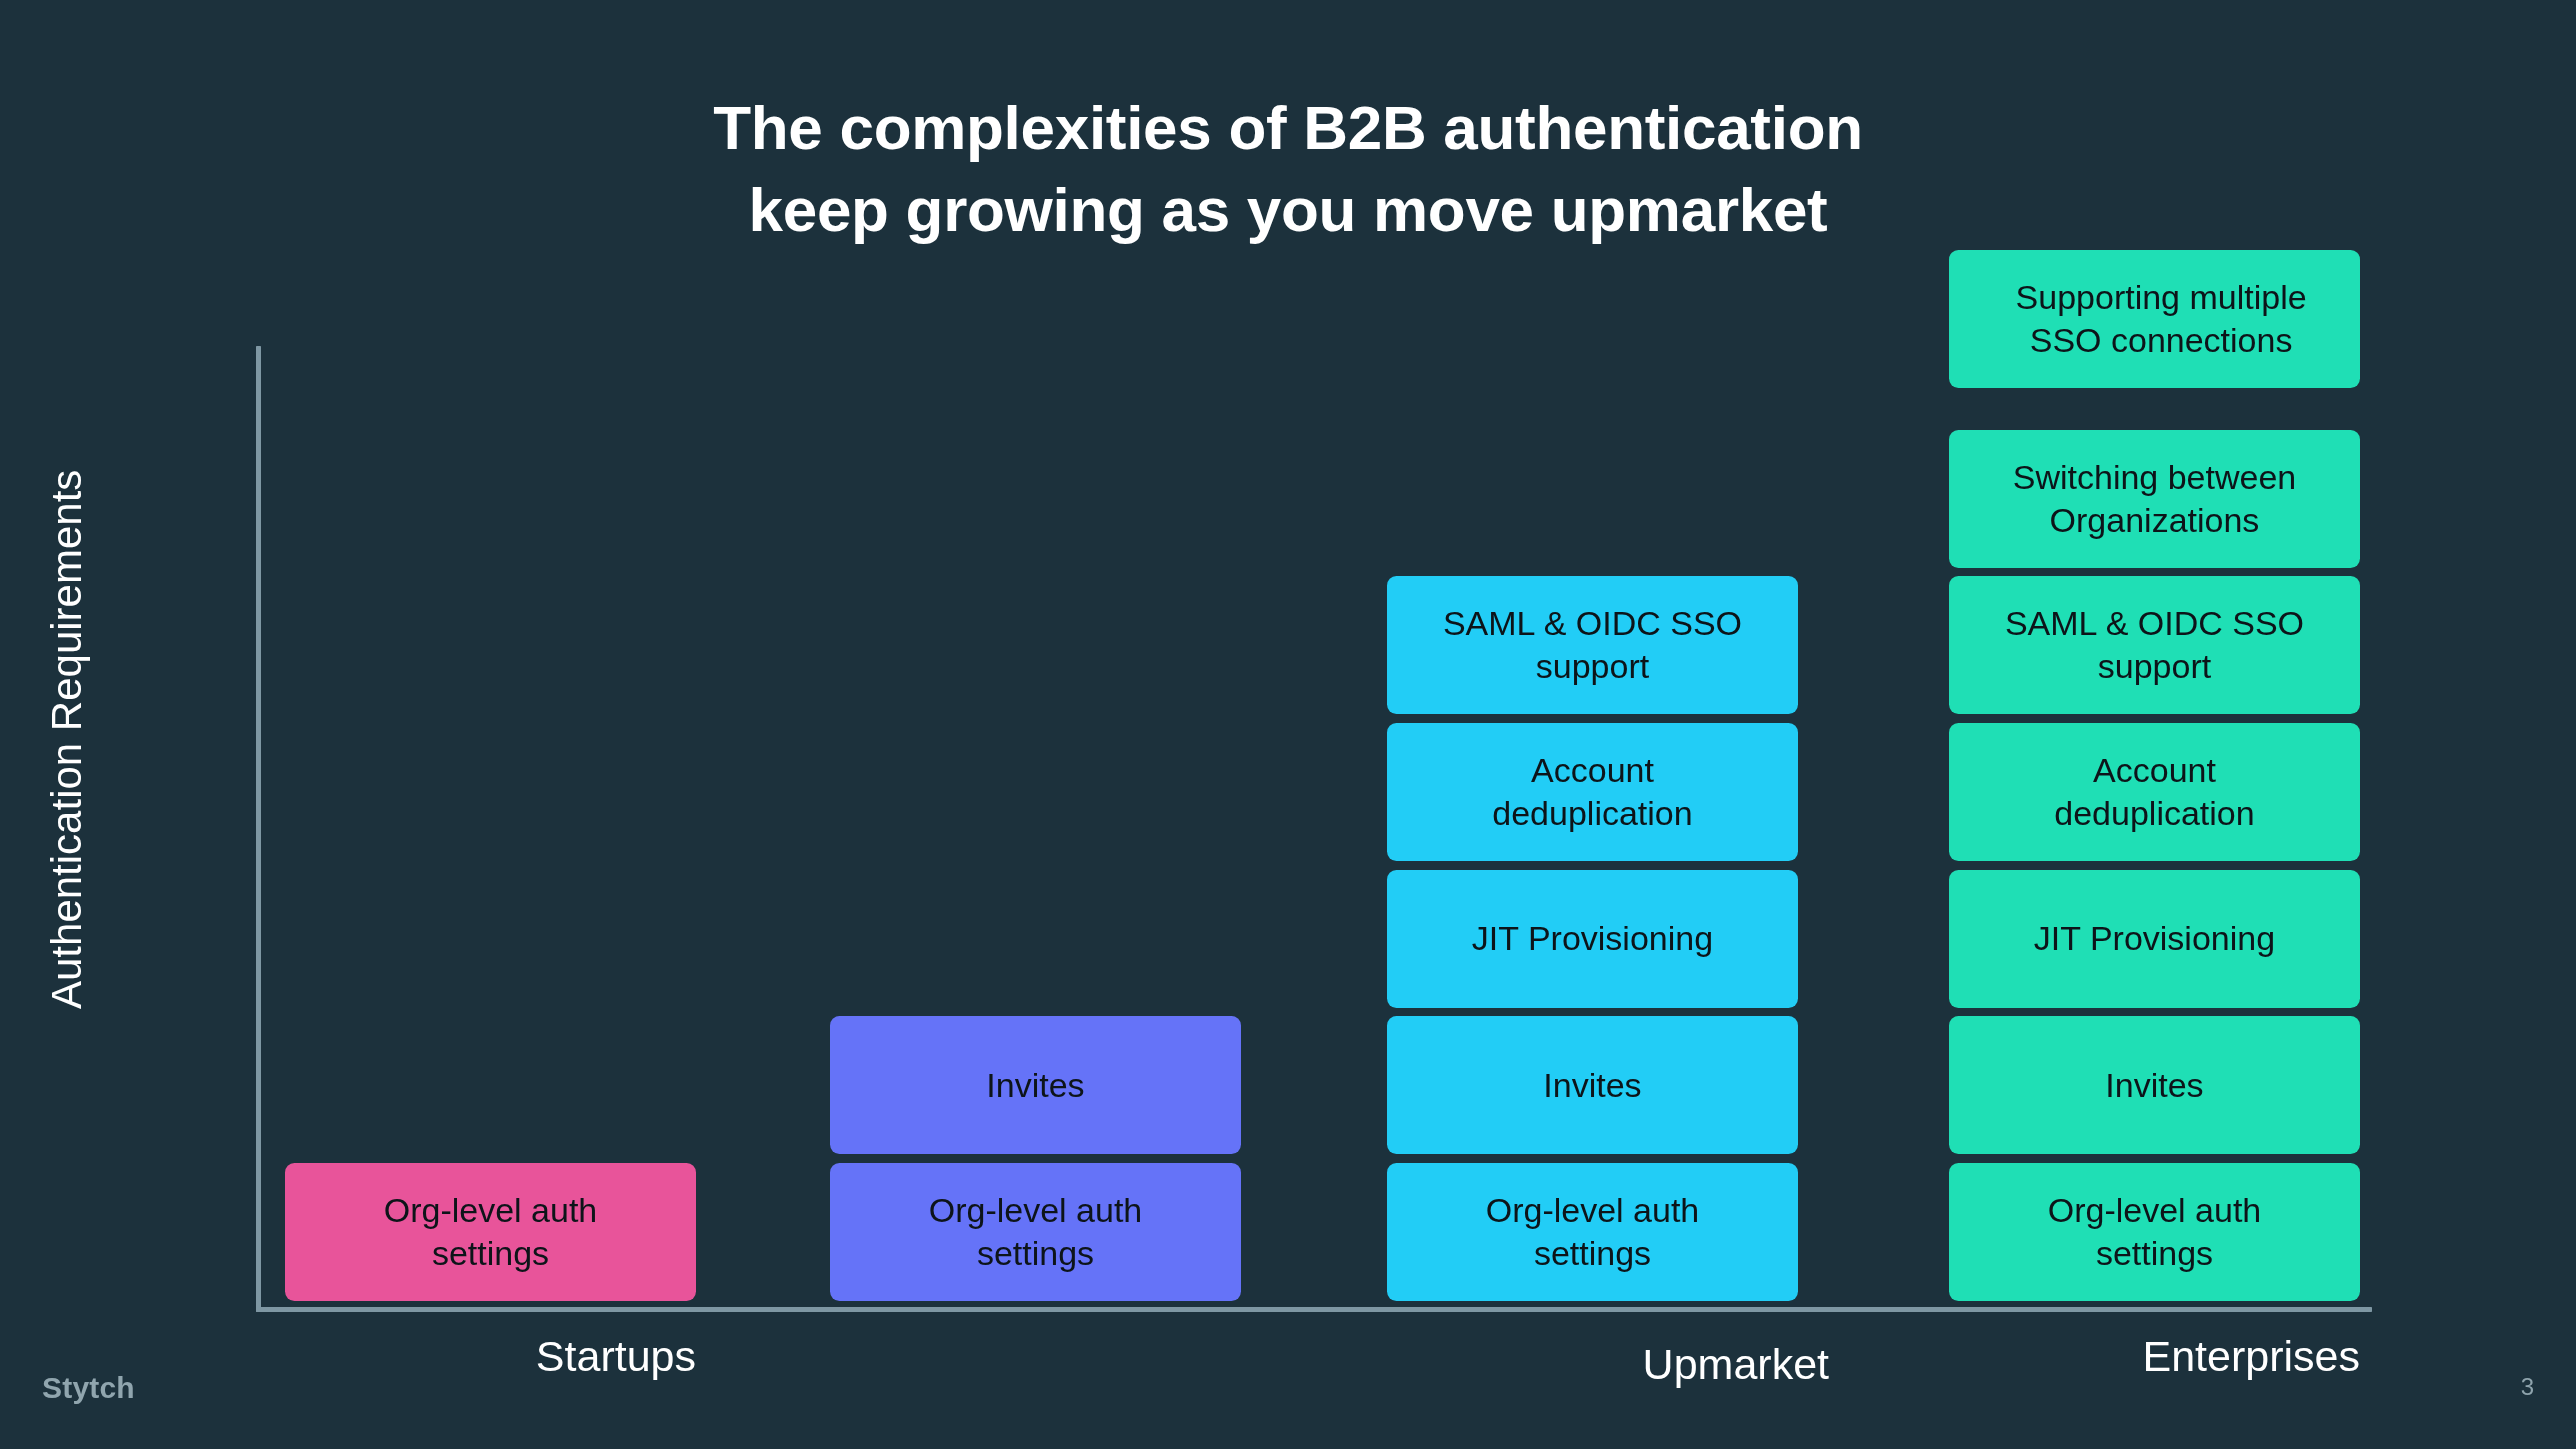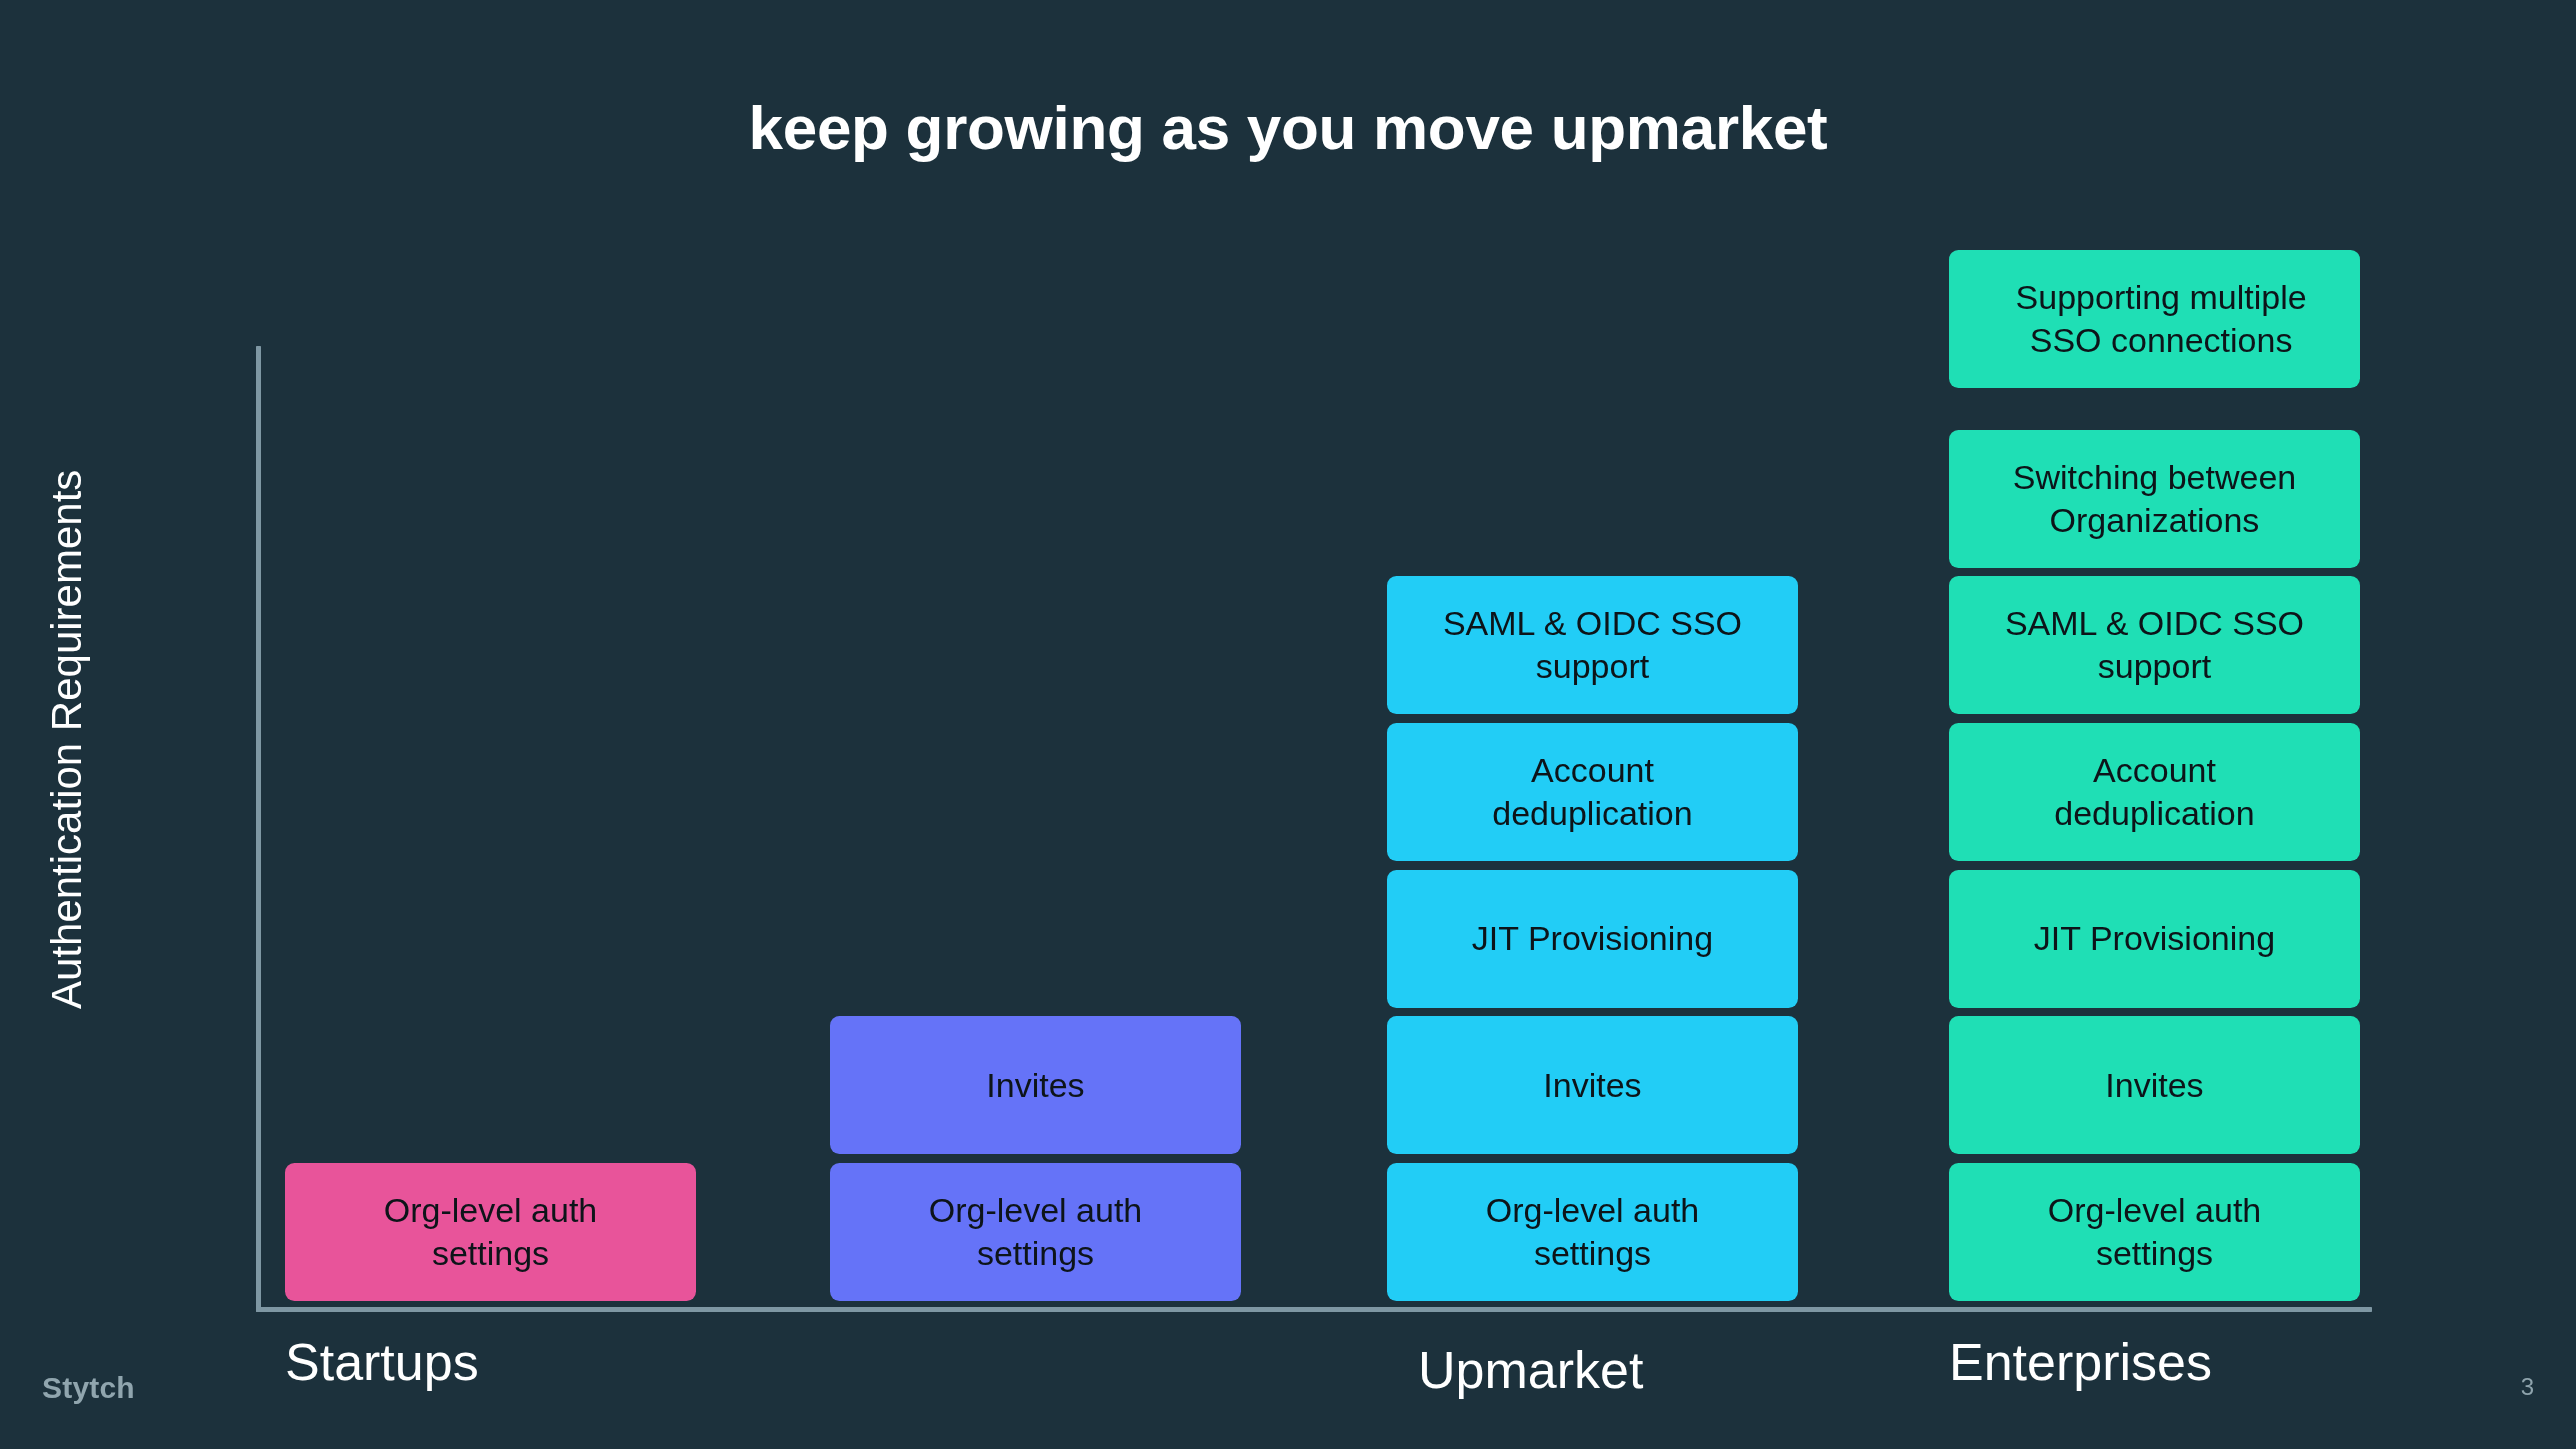--- a/index.html
+++ b/index.html
@@ -101,23 +101,23 @@
     line-height: 1.26;
     padding: 0 14.8px;
     white-space: pre-line;
   }
 
   
   .cat-label {
     position: absolute;
     top: 1332px;
     width: 411px;
-    text-align: left;
+    text-align: right;
     color: #ffffff;
-    font-size: 52px;
+    font-size: 43px;
     font-weight: normal;
     white-space: nowrap;
   }
 
   
   #brand {
     position: absolute;
     left: 42px;
     top: 1371px;
     color: #90a5ae;
@@ -133,20 +133,21 @@
     font-size: 24px;
     font-weight: normal;
   }
 </style>
 </head>
 <body>
 
 <div id="slide">
 
   <div id="title">
+    <span class="tline">The complexities of B2B authentication</span>
     <span class="tline">keep growing as you move upmarket</span>
   </div>
 
   <div id="y-axis-line"></div>
   <div id="x-axis-line"></div>
 
   <div id="y-axis-label">Authentication Requirements</div>
 
   <div id="plot">
       <div class="column" style="left: 285px;">

